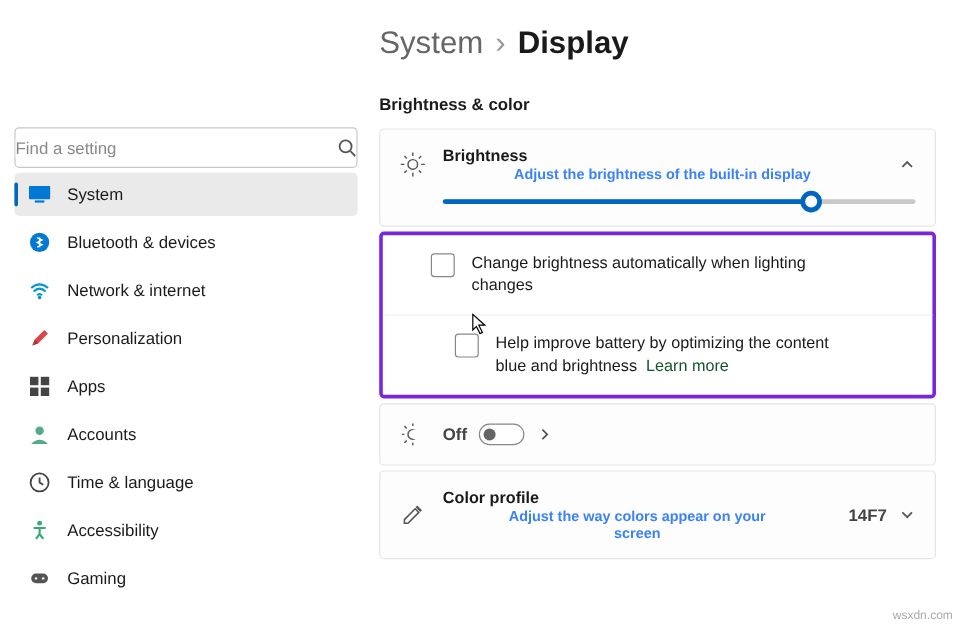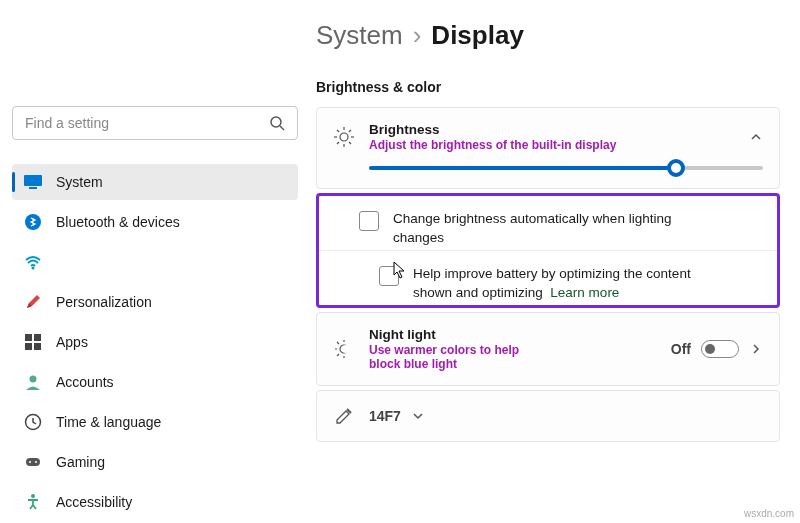--- a/index.html
+++ b/index.html
@@ -1,20 +1,20 @@
 <!DOCTYPE html>
 <html><head>
 <meta charset="utf-8">
 <style>
 * { box-sizing: border-box; margin: 0; padding: 0; font-family: "Segoe UI", -apple-system, sans-serif; }
 body { width: 800px; height: 523px; background: #ffffff; overflow: hidden; position: relative; color: #1a1a1a; }
 .container { display: flex; height: 100%; }
 
 .sidebar { width: 310px; padding: 16px 12px; display: flex; flex-direction: column; gap: 4px; }
-.search-box { display: flex; align-items: center; border: 1px solid #c8c8c8; border-radius: 4px; padding: 8px 12px; margin-bottom: 20px; margin-top: 90px; background: #fff; }
+.search-box { display: flex; align-items: center; border: 1px solid #c8c8c8; border-radius: 4px; padding: 8px 0; margin-top: 90px; background: #fff; }
 .search-box input { border: none; outline: none; flex: 1; font-size: 14px; color: #333; }
 .search-box input::placeholder { color: #888; }
 .search-icon { width: 16px; height: 16px; }
 
 .nav-item { display: flex; align-items: center; gap: 14px; padding: 9px 12px; border-radius: 4px; font-size: 14px; cursor: pointer; position: relative; }
 .nav-item.active { background: #eaeaea; }
 .nav-item.active::before { content: ""; position: absolute; left: 0; top: 8px; bottom: 8px; width: 3px; background: #0067c0; border-radius: 2px; }
 .nav-icon { width: 18px; height: 18px; display: flex; align-items: center; justify-content: center; }
 
 .main { flex: 1; padding: 20px 20px 20px 6px; overflow: hidden; }
@@ -23,31 +23,31 @@
 .breadcrumb .sep { color: #999; }
 .breadcrumb .current { font-weight: 600; }
 
 .section-title { font-size: 14px; font-weight: 600; margin-bottom: 12px; }
 
 .card { border: 1px solid #e5e5e5; border-radius: 4px; background: #fdfdfd; margin-bottom: 4px; font-weight: bold; }
 .card-row { display: flex; align-items: center; padding: 14px 16px; gap: 14px; }
 .card-icon { width: 22px; display: flex; align-items: center; justify-content: center; flex-shrink: 0; }
 .card-body { flex: 1; }
 .card-title { font-size: 13.5px; }
-.card-sub { font-size: 12px; color: #a21caf; margin-top: 1px; }
+.card-sub { font-size: 12px; color: #3b82f6; margin-top: 1px; text-align: center; }
 .card-tail { display: flex; align-items: center; gap: 10px; }
 .chevron { width: 14px; height: 14px; }
 
 .slider-wrap { padding: 0 16px 18px 52px; display: flex; align-items: center; }
 .slider { position: relative; width: 100%; height: 4px; background: #c8c8c8; border-radius: 2px; }
 .slider-fill { position: absolute; left: 0; top: 0; bottom: 0; background: #0067c0; border-radius: 2px; }
 .slider-thumb { position: absolute; top: 50%; transform: translate(-50%, -50%); width: 18px; height: 18px; border-radius: 50%; background: #fff; border: 4px solid #0067c0; }
 
 .hl-box { border: 3px solid #7a27d8; border-radius: 4px; margin-bottom: 4px; }
-.check-row { display: flex; align-items: flex-start; gap: 14px; padding: 14px 16px 2px 40px; border-bottom: 1px solid #eee; }
+.check-row { display: flex; align-items: flex-start; gap: 14px; padding: 14px 16px 14px 40px; border-bottom: 1px solid #eee; }
 .check-row:last-child { border-bottom: none; margin-left: 20px; }
 .checkbox { width: 20px; height: 20px; border: 1.5px solid #888; border-radius: 3px; flex-shrink: 0; margin-top: 1px; background: #fff; }
 .check-label { font-size: 13.5px; line-height: 1.4; }
 .learn-more { color: #14532d; font-weight: 500; }
 
 .cursor { position: absolute; left: 393px; top: 261px; width: 14px; height: 18px; pointer-events: none; }
 
 .toggle { width: 38px; height: 18px; border: 1px solid #888; border-radius: 10px; position: relative; background: #fff; }
 .toggle::after { content: ""; position: absolute; left: 3px; top: 3px; width: 10px; height: 10px; border-radius: 50%; background: #666; }
 .off-label { font-size: 14px; color: #444; }
@@ -90,20 +90,21 @@
       <span>Bluetooth &amp; devices</span>
     </div>
 
     <div class="nav-item">
       <span class="nav-icon">
         <svg viewBox="0 0 18 18">
             <path d="M2 7 Q9 1 16 7 M4 10 Q9 5 14 10 M7 13 Q9 11 11 13" stroke="#0099cc" stroke-width="1.8" fill="none"></path>
             <circle cx="9" cy="15" r="1.5" fill="#0099cc"></circle>
           </svg>
       </span>
+      <span>Network &amp; internet</span>
     </div>
 
     <div class="nav-item">
       <span class="nav-icon">
         <svg viewBox="0 0 18 18">
             <path d="M3 15 L5 10 L13 2 L16 5 L8 13 Z" fill="#d44"></path>
             <path d="M3 15 L5 10 L8 13 Z" fill="#a33"></path>
           </svg>
       </span>
       <span>Personalization</span>
@@ -137,36 +138,36 @@
             <circle cx="9" cy="9" r="7.5" fill="none" stroke="#444" stroke-width="1.5"></circle>
             <path d="M9 5 L9 9 L12 11" stroke="#444" stroke-width="1.5" fill="none"></path>
           </svg>
       </span>
       <span>Time &amp; language</span>
     </div>
 
     <div class="nav-item">
       <span class="nav-icon">
         <svg viewBox="0 0 18 18">
+            <circle cx="9" cy="3" r="2" fill="#3a7"></circle>
+            <path d="M4 7 L14 7 M9 7 L9 12 M6 16 L9 12 L12 16" stroke="#3a7" stroke-width="1.8" fill="none"></path>
+          </svg>
+      </span>
+      <span>Accessibility</span>
+    </div>
+
+    <div class="nav-item">
+      <span class="nav-icon">
+        <svg viewBox="0 0 18 18">
             <rect x="2" y="5" width="14" height="8" rx="4" fill="#555"></rect>
             <circle cx="6" cy="9" r="1" fill="#fff"></circle>
             <circle cx="12" cy="9" r="1" fill="#fff"></circle>
           </svg>
       </span>
       <span>Gaming</span>
-    </div>
-
-    <div class="nav-item">
-      <span class="nav-icon">
-        <svg viewBox="0 0 18 18">
-            <circle cx="9" cy="3" r="2" fill="#3a7"></circle>
-            <path d="M4 7 L14 7 M9 7 L9 12 M6 16 L9 12 L12 16" stroke="#3a7" stroke-width="1.8" fill="none"></path>
-          </svg>
-      </span>
-      <span>Accessibility</span>
     </div>
   </div>
 
   <div class="main">
     <div class="breadcrumb">
       <span class="parent">System</span>
       <span class="sep">›</span>
       <span class="current">Display</span>
     </div>
 
@@ -211,64 +212,64 @@
       <div class="check-row">
         <div class="checkbox"></div>
         <div class="check-label">
           <span>Change brightness automatically when lighting</span><br><span>changes</span>
         </div>
       </div>
       <div class="check-row">
         <div class="checkbox"></div>
         <div class="check-label">
           <span>Help improve battery by optimizing the content</span><br>
-          <span>shown and optimizing</span>&nbsp;&nbsp;<span class="learn-more">Learn more</span>
+          <span>blue and brightness</span>&nbsp;&nbsp;<span class="learn-more">Learn more</span>
         </div>
       </div>
     </div>
 
     <div class="card">
       <div class="card-row">
         <span class="card-icon">
           <svg viewBox="0 0 22 22" stroke="#555" stroke-width="1.2" fill="none">
               <circle cx="11" cy="11" r="4"></circle>
               <circle cx="13" cy="11" r="4" fill="#fdfdfd" stroke="none"></circle>
               <line x1="11" y1="2" x2="11" y2="4"></line>
               <line x1="11" y1="18" x2="11" y2="20"></line>
               <line x1="2" y1="11" x2="4" y2="11"></line>
               <line x1="4" y1="4" x2="6" y2="6"></line>
               <line x1="4" y1="18" x2="6" y2="16"></line>
             </svg>
         </span>
-        <div class="card-body">
-          <div class="card-title">Night light</div>
-          <div class="card-sub">
-            <span>Use warmer colors to help</span><br><span>block blue light</span>
-          </div>
-        </div>
         <div class="card-tail">
           <span class="off-label">Off</span>
           <div class="toggle"></div>
           <span class="chevron">
             <svg viewBox="0 0 14 14" stroke="#555" stroke-width="1.5" fill="none">
                 <path d="M5 3 L9 7 L5 11"></path>
               </svg>
           </span>
         </div>
       </div>
     </div>
 
     <div class="card">
       <div class="card-row">
         <span class="card-icon">
           <svg viewBox="0 0 22 22" stroke="#555" stroke-width="1.3" fill="none">
               <path d="M4 18 L4 15 L13 6 L16 9 L7 18 Z"></path>
               <path d="M14 4 L18 8" stroke-width="2"></path>
             </svg>
         </span>
+        <div class="card-body">
+          <div class="card-title">Color profile</div>
+          <div class="card-sub">
+            <span>Adjust the way colors appear on your</span><br><span>screen</span>
+          </div>
+        </div>
         <div class="card-tail">
           <span class="off-label">14F7</span>
           <span class="chevron">
             <svg viewBox="0 0 14 14" stroke="#555" stroke-width="1.5" fill="none">
                 <path d="M3 5 L7 9 L11 5"></path>
               </svg>
           </span>
         </div>
       </div>
     </div>

